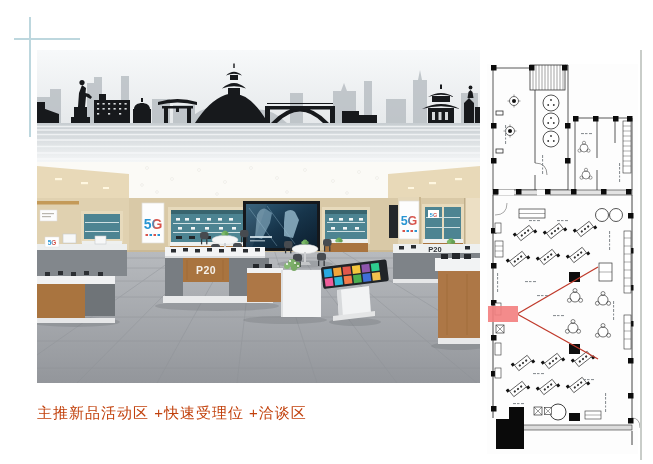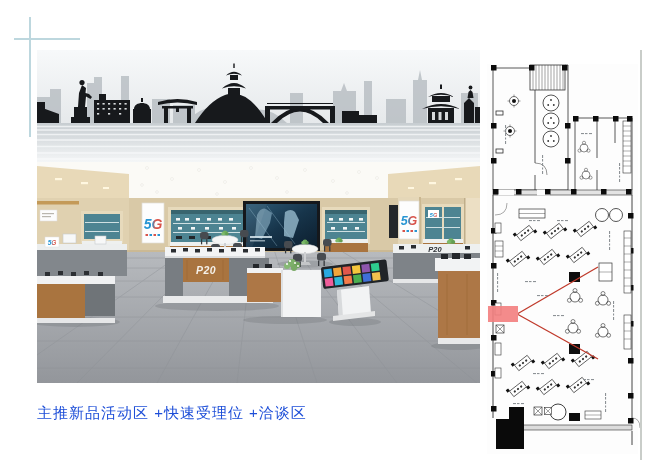--- a/index.html
+++ b/index.html
@@ -4,25 +4,25 @@
 <style>
   html,body{margin:0;padding:0;}
   body{
     width:653px;height:464px;background:#ffffff;position:relative;overflow:hidden;
     font-family:"Liberation Sans", sans-serif;
   }
   .abs{position:absolute;}
   .crosshair-v{left:29px;top:17px;width:2px;height:120px;background:#bdd7de;}
   .crosshair-h{left:14px;top:38px;width:66px;height:2px;background:#bdd7de;}
   .side-rule{left:640px;top:50px;width:2px;height:410px;background:#c9cdc9;}
-  .render-wrap{left:37px;top:50px;width:443px;height:333px;font-style:italic;}
+  .render-wrap{left:37px;top:50px;width:443px;height:333px;}
   .plan-wrap{left:485px;top:63px;width:155px;height:392px;}
   .caption{
     left:37px;top:402px;width:420px;font-size:15px;letter-spacing:1px;
-    color:#1d4ed8;line-height:22px;
+    color:#c2410c;line-height:22px;
   }
   svg{display:block;}
 </style>
 </head>
 <body>
 
 <div class="abs crosshair-v"></div>
 <div class="abs crosshair-h"></div>
 <div class="abs side-rule"></div>
 

